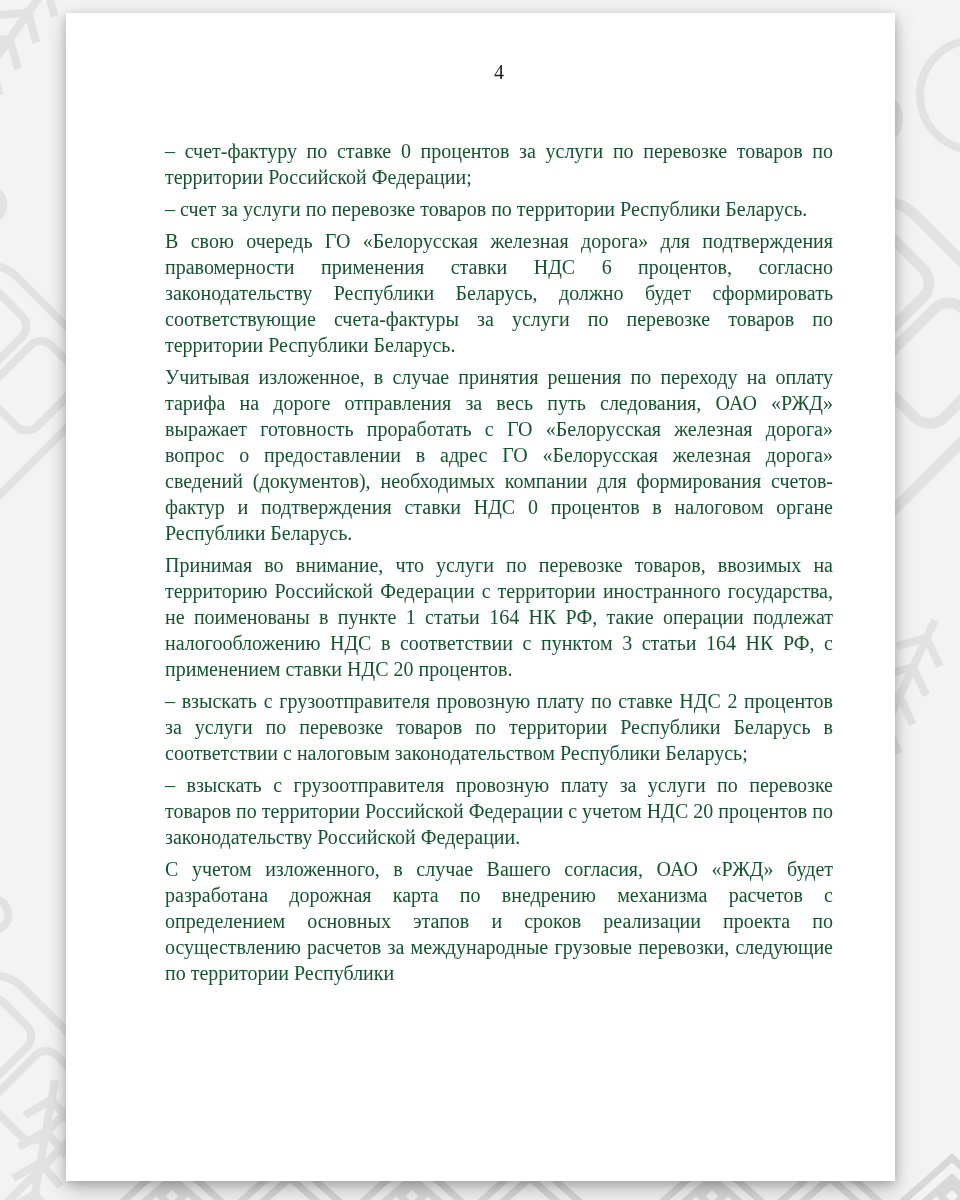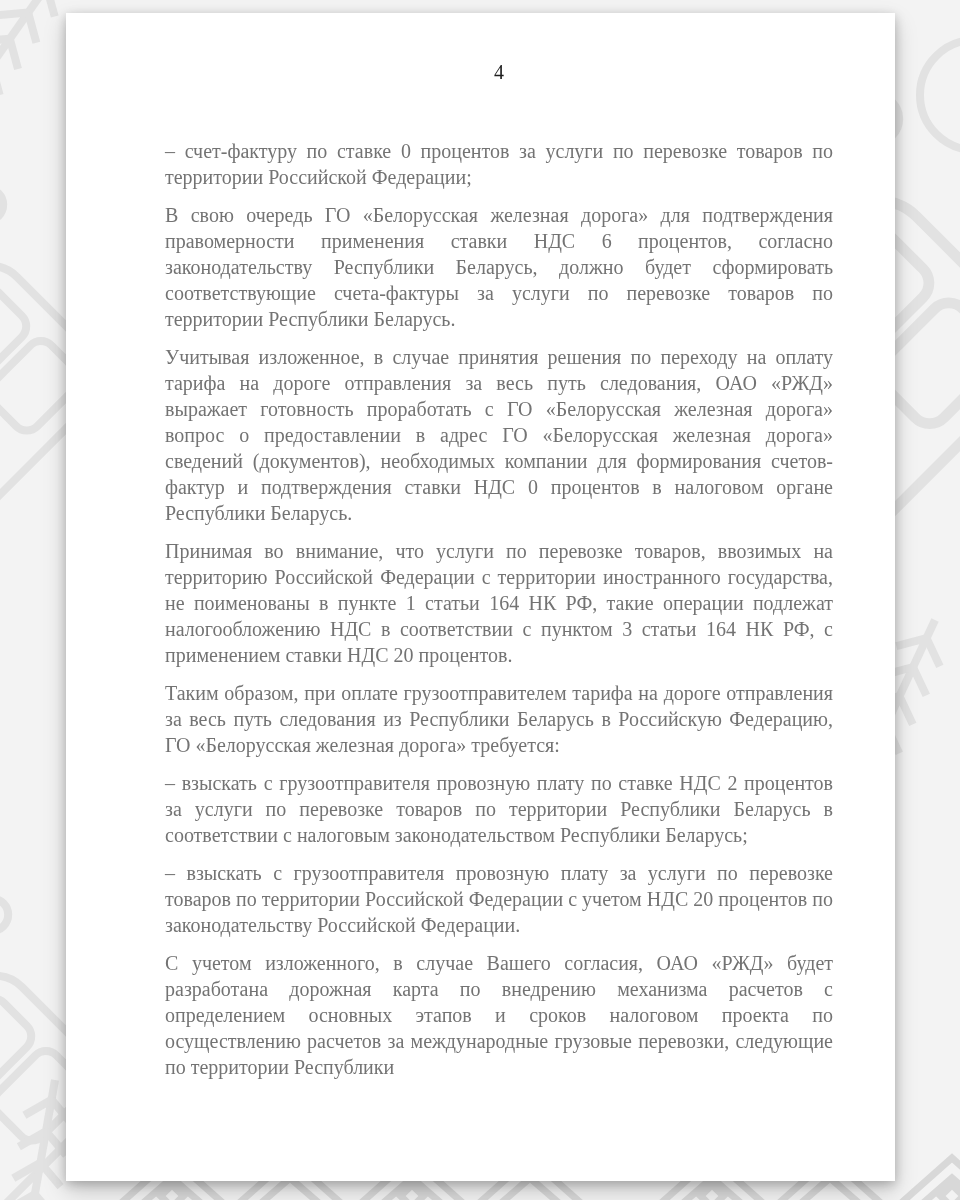--- a/index.html
+++ b/index.html
@@ -26,24 +26,24 @@
   }
   .pagenum{
     text-align:center;
     font-size:20px;
     line-height:26px;
     margin:0 0 53px 0;
   }
   .doc-body p{
     font-size:20px;
     line-height:26px;
-    margin:12px 0 6px 0;
+    margin:0 0 6px 0;
     text-align:justify;
     text-align-last:left;
-    color:#737373;
+    color:#14532d;
   }
   .doc-body p .num{
     display:inline-block;
     width:52px;
   }
 </style>
 </head>
 <body>
 
 <svg class="backdrop-svg" width="960" height="1200" viewBox="0 0 960 1200" xmlns="http://www.w3.org/2000/svg" aria-hidden="true">
@@ -98,21 +98,21 @@
   <use href="#chev" transform="translate(360,1158)"></use>
   <use href="#chev" transform="translate(660,1158)"></use>
   <use href="#chev" transform="translate(900,1158)"></use>
 </svg>
 
 <div class="sheet">
   <div class="pagenum">4</div>
 
   <div class="doc-body">
     <p>– счет-фактуру по ставке 0 процентов за услуги по перевозке товаров по территории Российской Федерации;</p>
+    <p>– счет за услуги по перевозке товаров по территории Республики Беларусь.</p>
     <p>В свою очередь ГО «Белорусская железная дорога» для подтверждения правомерности применения ставки НДС 6 процентов, согласно законодательству Республики Беларусь, должно будет сформировать соответствующие счета-фактуры за услуги по перевозке товаров по территории Республики Беларусь.</p>
     <p>Учитывая изложенное, в случае принятия решения по переходу на оплату тарифа на дороге отправления за весь путь следования, ОАО «РЖД» выражает готовность проработать с ГО «Белорусская железная дорога» вопрос о предоставлении в адрес ГО «Белорусская железная дорога» сведений (документов), необходимых компании для формирования счетов-фактур и подтверждения ставки НДС 0 процентов в налоговом органе Республики Беларусь.</p>
     <p>Принимая во внимание, что услуги по перевозке товаров, ввозимых на территорию Российской Федерации с территории иностранного государства, не поименованы в пункте 1 статьи 164 НК РФ, такие операции подлежат налогообложению НДС в соответствии с пунктом 3 статьи 164 НК РФ, с применением ставки НДС 20 процентов.</p>
-    <p>Таким образом, при оплате грузоотправителем тарифа на дороге отправления за весь путь следования из Республики Беларусь в Российскую Федерацию, ГО «Белорусская железная дорога» требуется:</p>
     <p>– взыскать с грузоотправителя провозную плату по ставке НДС 2 процентов за услуги по перевозке товаров по территории Республики Беларусь в соответствии с налоговым законодательством Республики Беларусь;</p>
     <p>– взыскать с грузоотправителя провозную плату за услуги по перевозке товаров по территории Российской Федерации с учетом НДС 20 процентов по законодательству Российской Федерации.</p>
-    <p>С учетом изложенного, в случае Вашего согласия, ОАО «РЖД» будет разработана дорожная карта по внедрению механизма расчетов с определением основных этапов и сроков налоговом проекта по осуществлению расчетов за международные грузовые перевозки, следующие по территории Республики</p>
+    <p>С учетом изложенного, в случае Вашего согласия, ОАО «РЖД» будет разработана дорожная карта по внедрению механизма расчетов с определением основных этапов и сроков реализации проекта по осуществлению расчетов за международные грузовые перевозки, следующие по территории Республики</p>
   </div>
 </div>
 
 </body></html>

